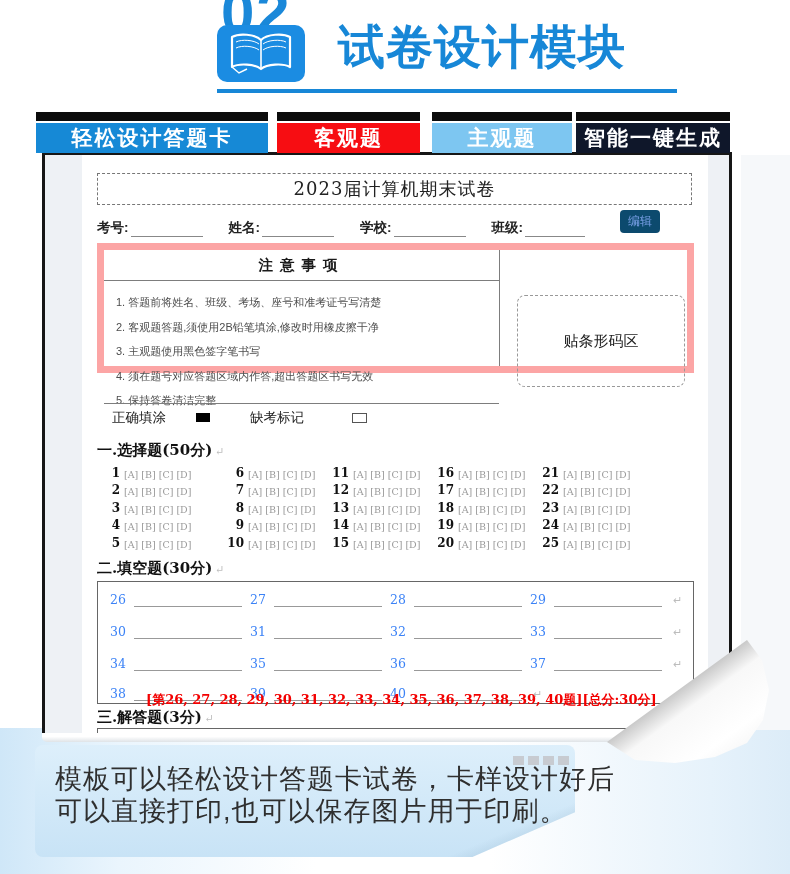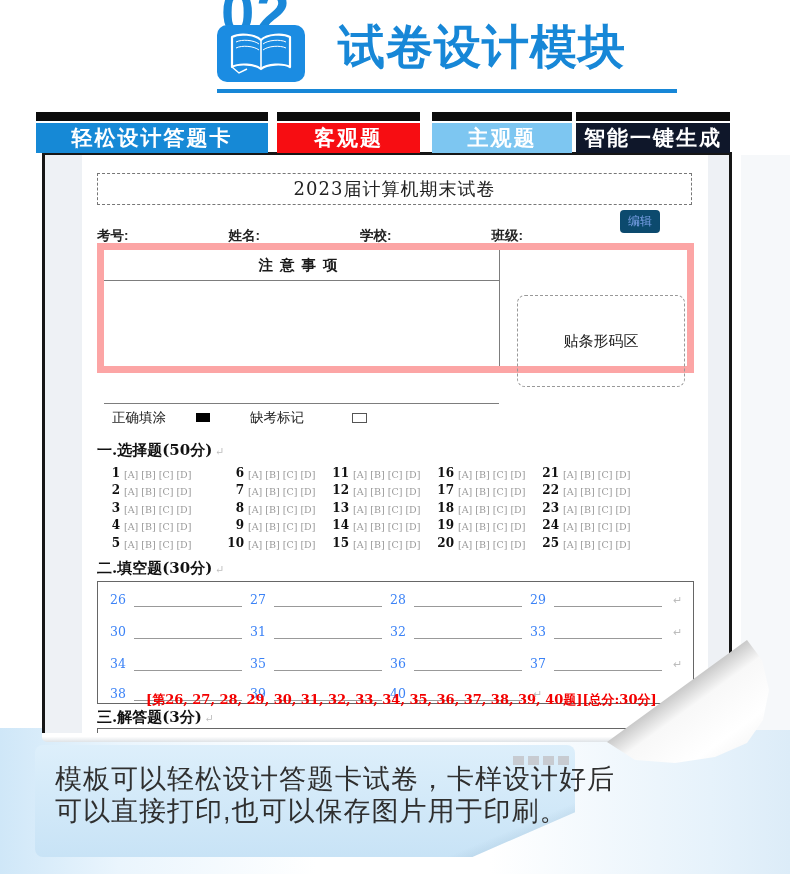--- a/index.html
+++ b/index.html
@@ -24,21 +24,21 @@
   .right-bg{position:absolute;left:741px;top:155px;width:49px;height:575px;background:#f6f8fa;}
   .frame{position:absolute;left:42px;top:152px;width:690px;height:583px;background:#eef1f5;
          border:3px solid #161616;border-bottom:none;box-sizing:border-box;z-index:1;}
   .page{position:absolute;left:37px;top:0;width:626px;height:580px;background:#ffffff;overflow:hidden;}
   .page-edge{position:absolute;left:42px;top:733px;width:690px;height:9px;z-index:3;
              background:linear-gradient(#ffffff 40%,#dfe3e7);border-radius:0 0 5px 5px;}
   
   .sheet-title{position:absolute;left:15px;top:18px;width:595px;height:32px;border:1px dashed #777;
                box-sizing:border-box;display:flex;align-items:center;justify-content:center;
                font-family:"DejaVu Serif",serif;font-size:18px;color:#222;letter-spacing:1px;}
-  .info-row{position:absolute;left:15px;top:72px;width:560px;display:flex;align-items:flex-end;}
+  .info-row{position:absolute;left:15px;top:64px;width:560px;display:flex;align-items:flex-end;}
   .info-field{display:flex;align-items:flex-end;margin-right:26px;}
   .info-label{font-size:13.5px;font-weight:bold;color:#222;}
   .info-line{display:inline-block;width:72px;height:14px;border-bottom:1px solid #888;margin-left:2px;}
   .info-field:nth-child(4) .info-line{width:60px;}
   .edit-btn{position:absolute;left:538px;top:55px;width:40px;height:23px;background:#0c4a6e;
             color:#7aa0e8;font-size:12px;border-radius:4px;display:flex;align-items:center;
             justify-content:center;cursor:pointer;}
   .notice-table{position:absolute;left:15px;top:88px;width:597px;height:130px;
                 border:7px solid #fca5a5;box-sizing:border-box;}
   .notice-left{position:absolute;left:0;top:0;width:395px;height:100%;}
@@ -151,20 +151,27 @@
         <span class="info-label">班级:</span>
           <span class="info-line"></span>
       </span>
     </div>
 
     <div class="edit-btn">编辑</div>
 
     <div class="notice-table">
       <div class="notice-left">
         <div class="notice-title">注意事项</div>
+        <div class="notice-list">
+            <div class="notice-item">1. 答题前将姓名、班级、考场、座号和准考证号写清楚</div>
+            <div class="notice-item">2. 客观题答题,须使用2B铅笔填涂,修改时用橡皮擦干净</div>
+            <div class="notice-item">3. 主观题使用黑色签字笔书写</div>
+            <div class="notice-item">4. 须在题号对应答题区域内作答,超出答题区书写无效</div>
+            <div class="notice-item">5. 保持答卷清洁完整</div>
+          </div>
         <div class="legend-row">
           <span class="legend-label">正确填涂</span>
           <span class="sq-filled"></span>
           <span class="legend-label legend-label2">缺考标记</span>
           <span class="sq-empty"></span>
         </div>
       </div>
       <div class="notice-right">
         <div class="barcode-box">
           <span>贴条形码区</span>

